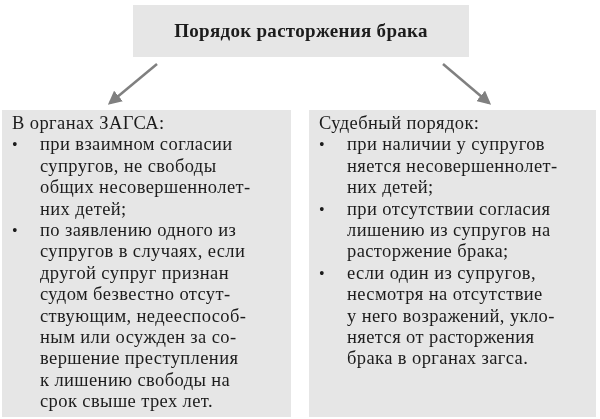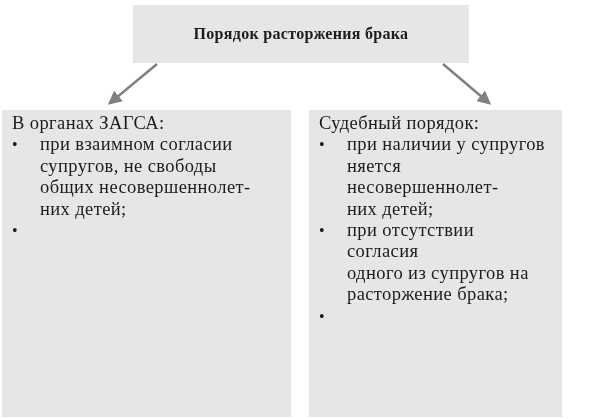--- a/index.html
+++ b/index.html
@@ -17,27 +17,27 @@
     background: var(--bg);
     font-family: "Liberation Serif", "DejaVu Serif", serif;
     color: var(--text-color);
     overflow: hidden;
   }
   .title-box {
     position: absolute;
     left: 133px;
     top: 5px;
     width: 336px;
-    height: 58px;
+    height: 52px;
     background: var(--box-fill);
     display: flex;
     align-items: center;
     justify-content: center;
     font-weight: bold;
-    font-size: 16px;
+    font-size: 19px;
     letter-spacing: 0.3px;
     text-align: center;
   }
   .arrows {
     position: absolute;
     left: 0;
     top: 0;
     width: 600px;
     height: 419px;
     pointer-events: none;
@@ -46,21 +46,21 @@
     position: absolute;
     top: 110px;
     height: 307px;
     background: var(--box-fill);
     padding: 3px 16px 0 10px;
     font-size: 18.5px;
     line-height: 21.4px;
     letter-spacing: 0.4px;
   }
   .content-box.left  { left: 2px;   width: 289px; }
-  .content-box.right { left: 309px; width: 253px; }
+  .content-box.right { left: 309px; width: 287px; }
   .box-heading { white-space: pre-line; }
   .bullet-list { list-style: none; }
   .bullet-item { display: flex; align-items: flex-start; }
   .bullet-marker {
     flex: 0 0 28px;
     width: 28px;
     font-size: 16px;
   }
   .bullet-text {
     flex: 1 1 auto;
@@ -91,38 +91,52 @@
     <ul class="bullet-list">
       <li class="bullet-item">
         <span class="bullet-marker">•</span>
         <span class="bullet-text">при взаимном согласии
 супругов, не свободы
 общих несовершеннолет-
 них детей;</span>
       </li>
       <li class="bullet-item">
         <span class="bullet-marker">•</span>
+        <span class="bullet-text">по заявлению одного из
+супругов в случаях, если
+другой супруг признан
+судом безвестно отсут-
+ствующим, недееспособ-
+ным или осужден за со-
+вершение преступления
+к лишению свободы на
+срок свыше трех лет.</span>
       </li>
     </ul>
   </div>
 
   <div class="content-box right">
     <div class="box-heading">Судебный порядок:</div>
     <ul class="bullet-list">
       <li class="bullet-item">
         <span class="bullet-marker">•</span>
         <span class="bullet-text">при наличии у супругов
 няется несовершеннолет-
 них детей;</span>
       </li>
       <li class="bullet-item">
         <span class="bullet-marker">•</span>
         <span class="bullet-text">при отсутствии согласия
-одного из супругов на
+лишению из супругов на
 расторжение брака;</span>
       </li>
       <li class="bullet-item">
         <span class="bullet-marker">•</span>
+        <span class="bullet-text">если один из супругов,
+несмотря на отсутствие
+у него возражений, укло-
+няется от расторжения
+брака в органах загса.</span>
       </li>
     </ul>
   </div>
 
 </div>
 
 </body></html>

